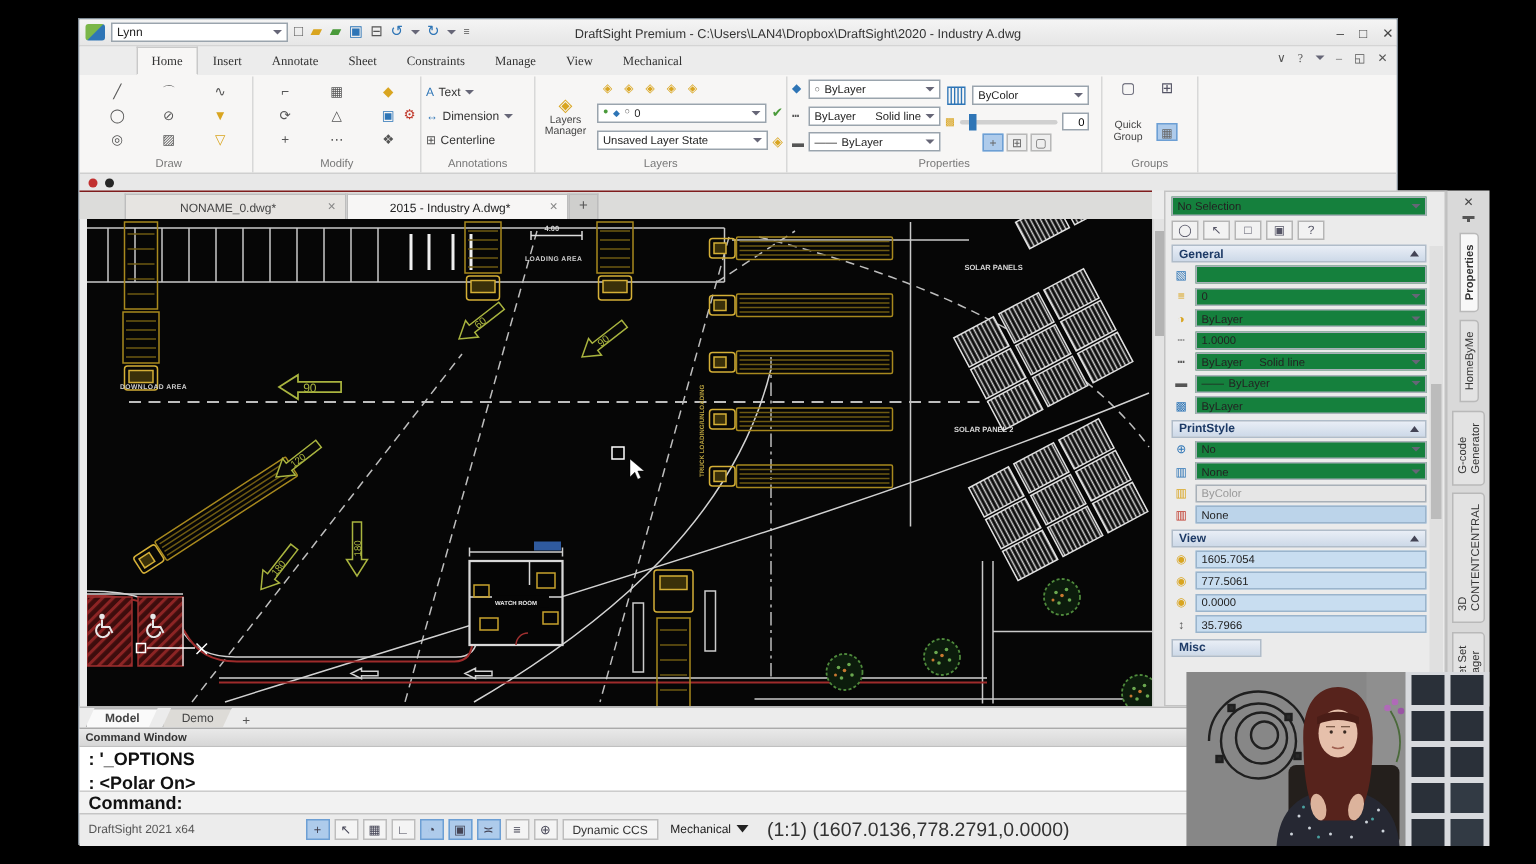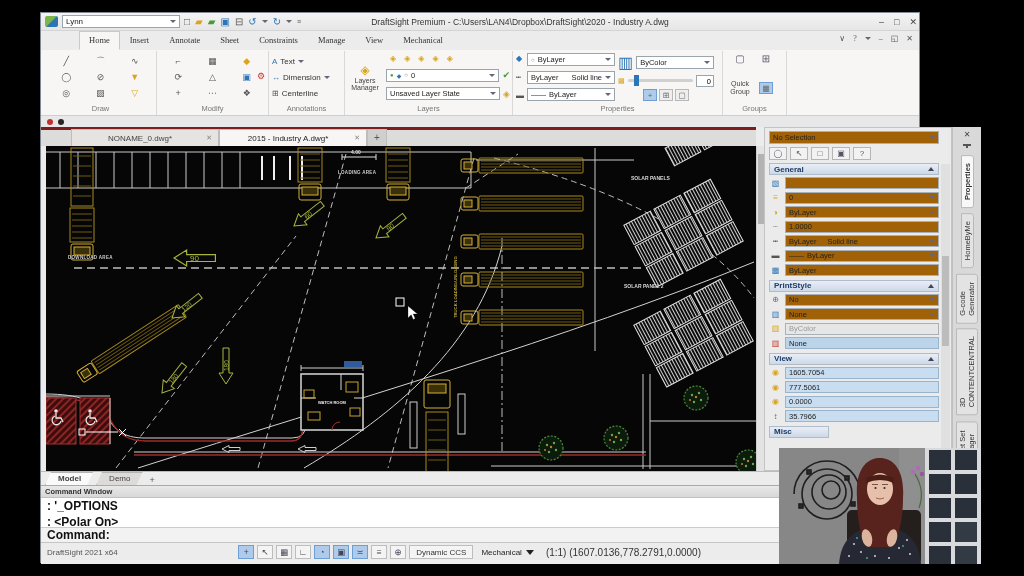--- a/index.html
+++ b/index.html
@@ -1,19 +1,19 @@
 <!DOCTYPE html>
 <html><head>
 <meta charset="utf-8">
 <style>
   * { margin:0; padding:0; box-sizing:border-box; }
   html,body { background:#000; }
   #stage { position:relative; width:1024px; height:576px; background:#000; overflow:hidden;
            font-family:"Liberation Sans", sans-serif; -webkit-font-smoothing:antialiased; }
-  #app { position:absolute; left:40px; top:12px; width:880px; height:551px; background:#ececec;
+  #app { position:absolute; left:52px; top:12px; width:880px; height:551px; background:#ececec;
          border:1px solid #7f8a94; }
 
   
   .titlebar { position:absolute; left:0; top:0; width:100%; height:18px; background:linear-gradient(#f4f4f4,#e6e6e6);
               display:flex; align-items:center; gap:4px; padding:0 4px; border-bottom:1px solid #d4d4d4; }
   .logo { width:13px; height:11px; background:linear-gradient(135deg,#7ab648 48%,#2e75b6 52%); border-radius:2px; flex:0 0 auto; }
   .wscombo { width:118px; height:13px; background:#fff; border:1px solid #9aa4ad; font-size:8px; color:#222;
              display:flex; align-items:center; padding:0 3px; gap:3px; }
   .wscombo span { flex:1; }
   .caret { width:0; height:0; border-left:3px solid transparent; border-right:3px solid transparent; border-top:3.5px solid #667; }
@@ -60,21 +60,21 @@
   .numbox { width:18px; height:12px; border:1px solid #9aa4ad; background:#fff; font-size:7.5px; text-align:right; padding:1px 2px; }
   .sbtns { display:flex; gap:2px; }
   .sbtn { width:14px; height:12px; border:1px solid #b8b8b8; background:#eee; font-size:8px; line-height:11px; text-align:center; color:#666; }
   .sbtn.on { background:#aecbeb; border-color:#6d9fd4; }
   .grp { display:grid; grid-template-columns:26px 26px; grid-template-rows:18px 34px; padding:2px 4px; font-size:10px; color:#556; justify-items:center; }
   .qg { font-size:7px; color:#444; text-align:center; line-height:1.15; align-self:center; }
 
   
   .strip { position:absolute; left:0; top:103px; width:100%; height:11px; background:#e8e8e8; }
   .dot { position:absolute; top:3px; width:6px; height:6px; border-radius:50%; }
-  .doctabs { position:absolute; left:0; top:114px; width:715px; height:19px; background:#dcdcda; border-top:3px solid #7f1d1d;
+  .doctabs { position:absolute; left:0; top:114px; width:715px; height:19px; background:#dcdcda; border-top:1px solid #7f1d1d;
              display:flex; align-items:flex-end; padding-left:30px; }
   .dtab { width:148px; height:17px; display:flex; align-items:center; font-size:8px; color:#444; background:#e6e4e1;
           border:1px solid #bdbdbd; border-bottom:none; padding:0 6px; gap:4px; }
   .dtab .lbl { flex:1; text-align:center; white-space:nowrap; overflow:hidden; }
   .dtab.active { background:#f7f6f5; color:#222; }
   .dtab .x { font-size:7px; color:#888; }
   .addtab { width:20px; height:17px; background:#cfcfcd; border:1px solid #bdbdbd; border-bottom:none; text-align:center;
             font-size:10px; color:#555; line-height:16px; }
 
   
@@ -82,21 +82,21 @@
   .vscroll { position:absolute; left:715px; top:133px; width:8px; height:325px; background:#e3e3e3; border-left:1px solid #cfcfcf; }
   .vscroll .thumb { position:absolute; left:1px; top:8px; width:6px; height:70px; background:#b3b3b3; }
 
   
   .palette { position:absolute; left:723px; top:114px; width:188px; height:344px; background:#ebebeb; border:1px solid #c3c3c3;
              padding:3px 12px 3px 4px; overflow:hidden; }
   .pscroll { position:absolute; right:1px; top:36px; bottom:1px; width:9px; background:#e0e0e0; }
   .pscroll .thumb { position:absolute; left:1px; top:30%; width:7px; height:90px; background:#bcbcbc; }
   .prow { display:flex; align-items:center; gap:3px; height:13px; margin-top:1.5px; }
   .pico { width:13px; font-size:8px; text-align:center; }
-  .pfield { flex:1; height:12px; background:#a16207; border:1px solid #a8b0b8; font-size:7.5px; color:#222;
+  .pfield { flex:1; height:12px; background:#15803d; border:1px solid #a8b0b8; font-size:7.5px; color:#222;
             display:flex; align-items:center; padding:0 3px; gap:3px; }
   .pfield .flex { flex:1; white-space:nowrap; overflow:hidden; }
   .pfield.dis { background:#e6e6e6; color:#999; }
   .pfield.hl { background:#bcd4ea; border-color:#9ab4cc; }
   .pfield.hl2 { background:#c8ddf0; border-color:#9ab4cc; }
   .phead { height:12px; margin-top:3px; background:linear-gradient(#e9eef6,#cdd9e8); border:1px solid #b0bcc9;
            display:flex; align-items:center; font-size:8px; font-weight:bold; color:#1d3a66; padding:0 4px; }
   .phead .flex { flex:1; }
   .upcaret { width:0; height:0; border-left:3px solid transparent; border-right:3px solid transparent; border-bottom:4px solid #445; }
   .ptools { display:flex; gap:3px; margin-top:3px; }
@@ -132,21 +132,21 @@
   .statusbar { position:absolute; left:0; top:529px; width:100%; height:22px; background:#ececec; border-top:1px solid #c5c5c5;
                font-size:8px; color:#555;padding-left:24px; }
   .sbapp { position:absolute; left:6px; top:5px; }
   .sbright { position:absolute; right:218px; top:2px; display:flex; align-items:center; gap:3px; }
   .sbico { width:16px; height:14px; border:1px solid #bdbdbd; background:#f4f4f4; text-align:center; line-height:13px;
            font-size:8.5px; color:#445; }
   .sbico.on { background:#aecbeb; border-color:#6d9fd4; }
   .sbbtn { height:14px; border:1px solid #bdbdbd; background:#f4f4f4; padding:0 6px; line-height:13px; font-size:8px; color:#333; }
   .sbdd { display:flex; align-items:center; gap:4px; padding:0 5px; height:14px; font-size:8px; color:#222; }
   .dncaret { width:0; height:0; border-left:4px solid transparent; border-right:4px solid transparent; border-top:5px solid #222; }
-  .sbcoords { font-size:10px; color:#333; margin-left:4px; white-space:nowrap; }
+  .sbcoords { font-size:13px; color:#333; margin-left:4px; white-space:nowrap; }
 
   
   .webcam { position:absolute; left:738px; top:435px; width:202px; height:116px; z-index:60; overflow:hidden; background:#8f8f8f; }
 </style>
 </head>
 <body>
 
 <div id="stage">
   <div id="app">
 

